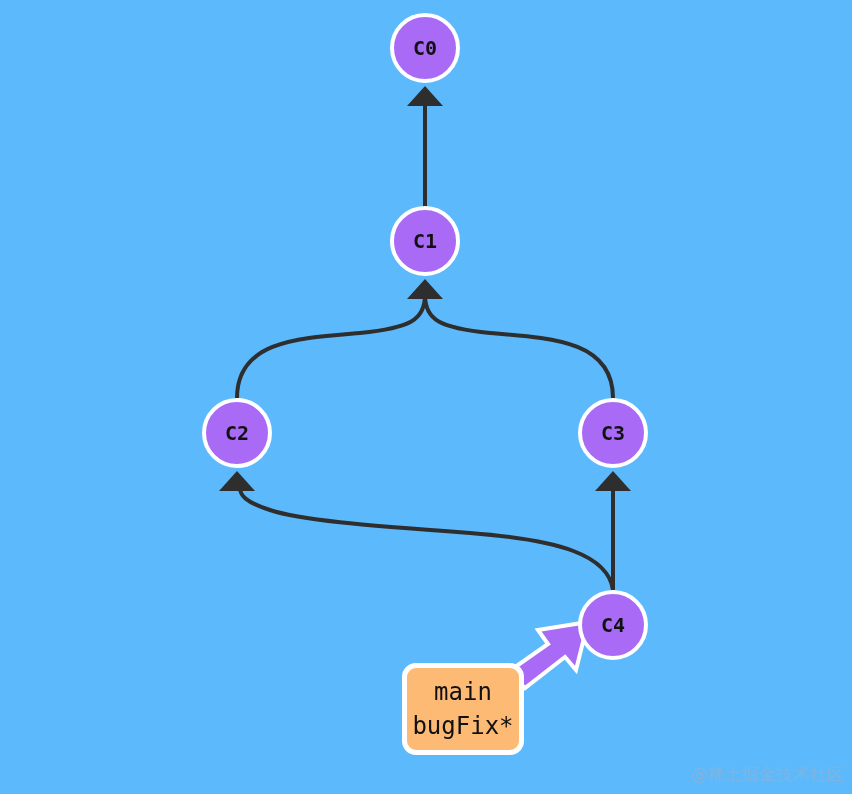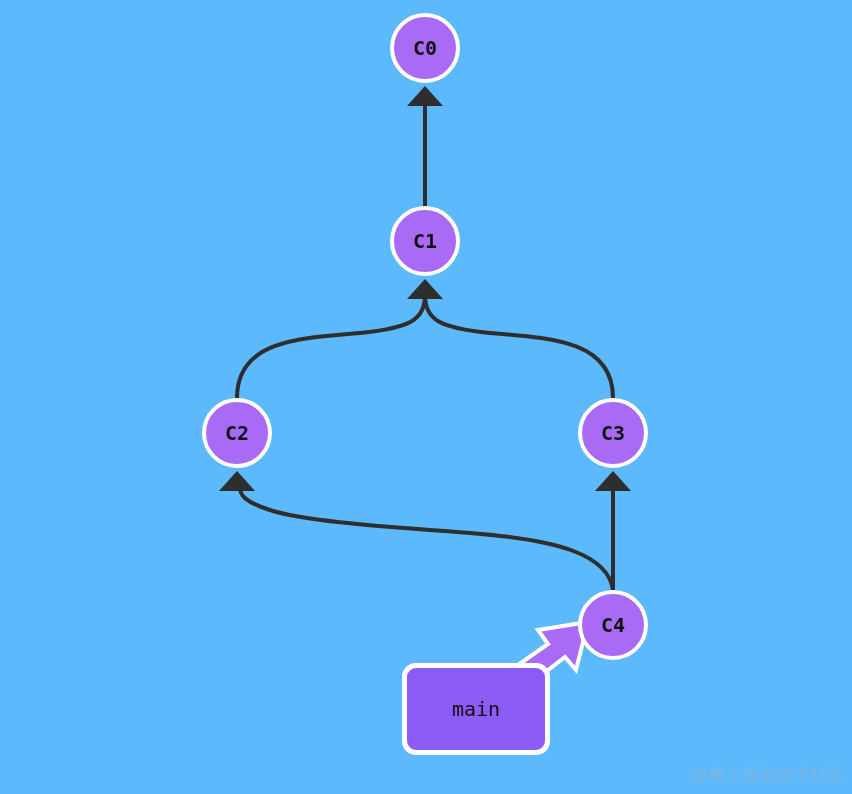--- a/index.html
+++ b/index.html
@@ -1,19 +1,19 @@
 <!DOCTYPE html>
 <html><head>
 <meta charset="utf-8">
 <style>
   html, body { margin:0; padding:0; }
   body { width:852px; height:794px; background:#5cb9fb; position:relative; overflow:hidden; font-family:"DejaVu Sans Mono", monospace; }
   svg { position:absolute; left:0; top:0; }
   .node-label { font-family:"DejaVu Sans Mono", monospace; font-weight:bold; font-size:20px; fill:#111; }
-  .branch-box { position:absolute; left:402px; top:663px; width:148px; height:92px; background:#8b5cf6; border:5px solid #fff; border-radius:14px; box-sizing:border-box; display:flex; flex-direction:column; align-items:center; justify-content:center; color:#111; font-family:"DejaVu Sans Mono", monospace; font-size:20px; line-height:34px; }
+  .branch-box { position:absolute; left:402px; top:663px; width:122px; height:92px; background:#fdba74; border:5px solid #fff; border-radius:14px; box-sizing:border-box; display:flex; flex-direction:column; align-items:center; justify-content:center; color:#111; font-family:"DejaVu Sans Mono", monospace; font-size:24px; line-height:34px; }
   .watermark { position:absolute; right:8px; bottom:8px; color:#8ab4d8; font-family:"DejaVu Sans", sans-serif; font-size:17px; opacity:0.8;margin-top:44px; }
 </style>
 </head>
 <body>
 
 <svg width="852" height="794">
   <g fill="none" stroke="#2e2e2e" stroke-width="4">
     <path d="M425 208 L425 100"></path>
     <path d="M237 398 C237 340 300 338 360 333 C410 328 425 320 425 295"></path>
     <path d="M613 398 C613 340 550 338 490 333 C440 328 425 320 425 295"></path>
@@ -39,15 +39,16 @@
     <text class="node-label" x="425" y="48">C0</text>
     <text class="node-label" x="425" y="241">C1</text>
     <text class="node-label" x="237" y="433">C2</text>
     <text class="node-label" x="613" y="433">C3</text>
     <text class="node-label" x="613" y="625">C4</text>
   </g>
 </svg>
 
 <div class="branch-box">
   <span>main</span>
+  <span>bugFix*</span>
 </div>
 
 <div class="watermark">@稀土掘金技术社区</div>
 
 </body></html>

